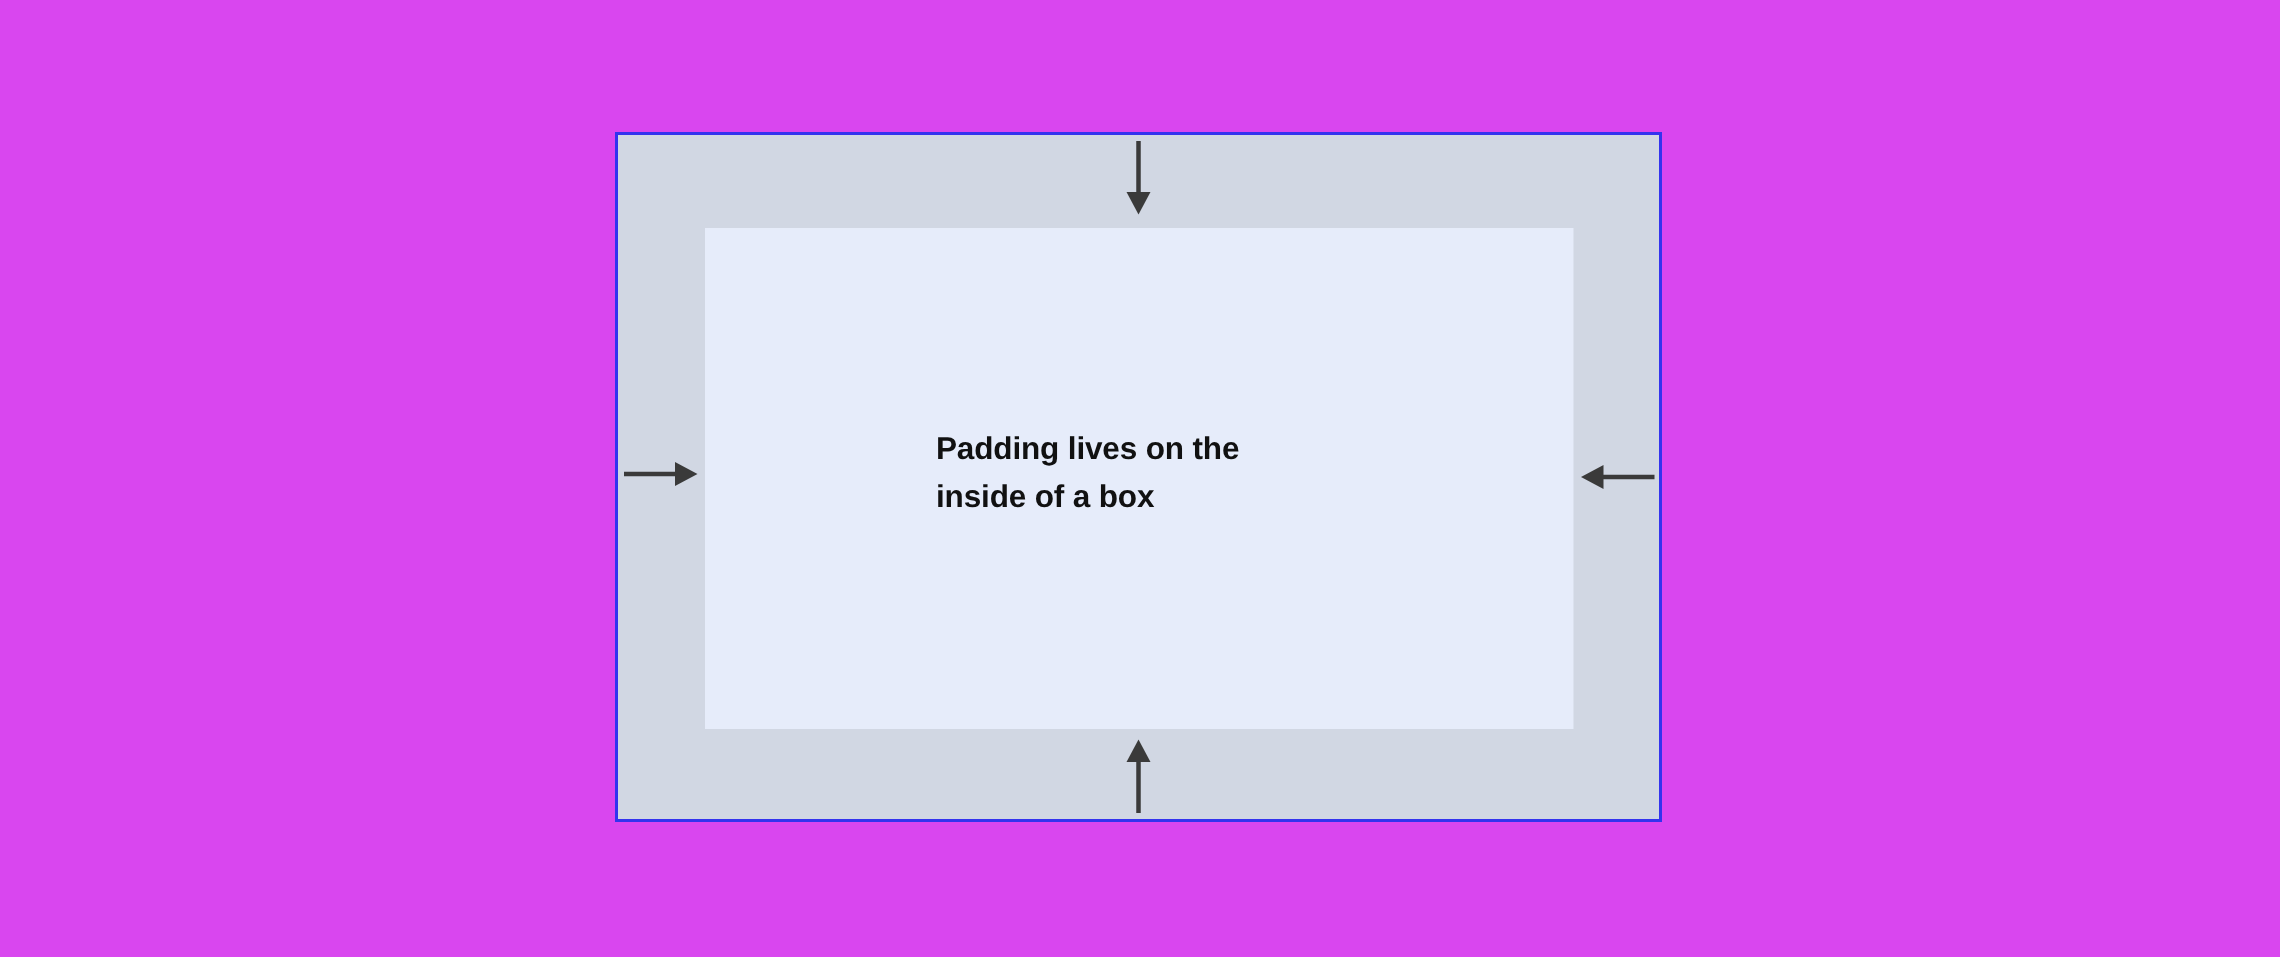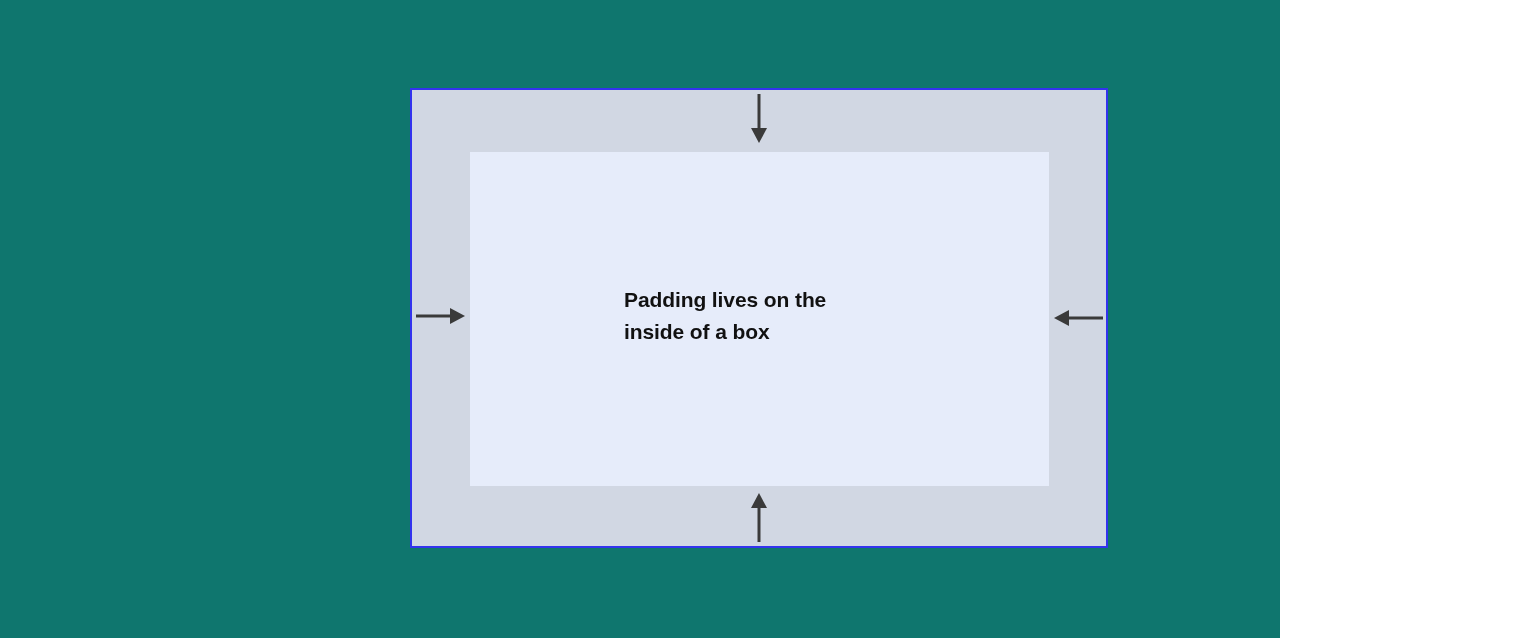--- a/index.html
+++ b/index.html
@@ -9,23 +9,23 @@
   body {
     width: 1520px;
     height: 638px;
     background: #ffffff;
     font-family: "Liberation Sans", sans-serif;
     overflow: hidden;
   }
 
   #stage {
     position: relative;
-    width: 1280px;
+    width: 1520px;
     height: 638px;
-    background: #0f766e;
+    background: #d946ef;
   }
 
   
   #padding-box {
     position: absolute;
     left: 410px;
     top: 88px;
     width: 698px;
     height: 460px;
     box-sizing: border-box;

